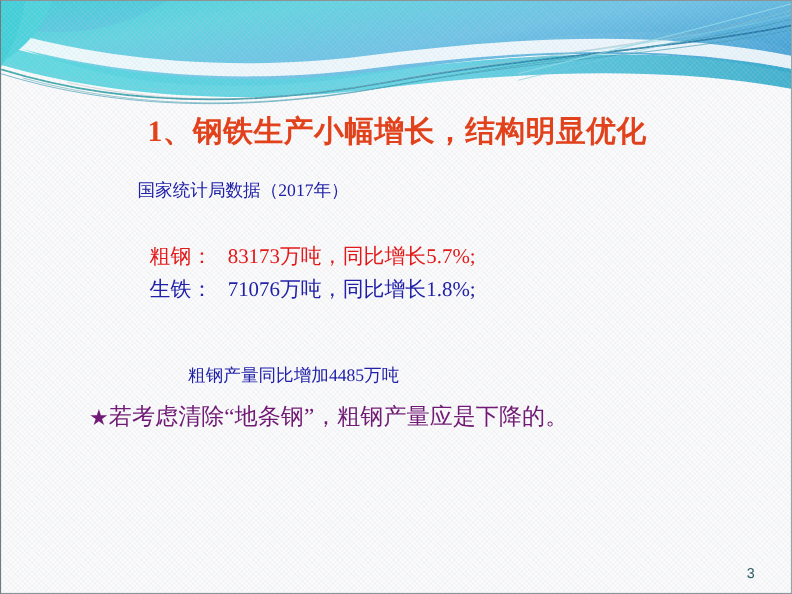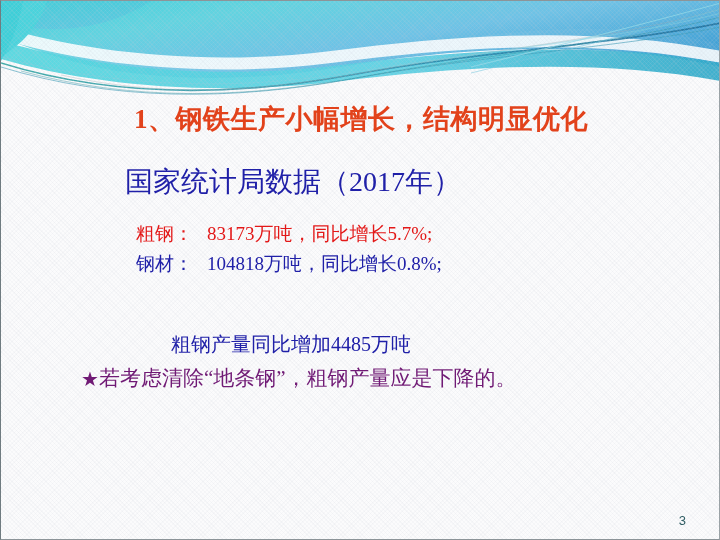--- a/index.html
+++ b/index.html
@@ -57,21 +57,21 @@
     font-weight: bold;
     color: #e2421b;
     letter-spacing: 0.5px;
     white-space: nowrap;
   }
 
   .subtitle {
     position: absolute;
     top: 162px;
     left: 124px;
-    font-size: 28px;
+    font-size: 16px;
     color: #2020a8;
     white-space: nowrap;
   }
 
   .stat-list {
     position: absolute;
     top: 218px;
     left: 135px;
     text-decoration: underline;
   }
@@ -85,21 +85,21 @@
   }
   .stat-value {
     display: inline-block;
     padding-left: 14px;
   }
 
   .summary {
     position: absolute;
     top: 330px;
     left: 170px;
-    font-size: 20px;
+    font-size: 16px;
     color: #2020a8;
     white-space: nowrap;
   }
 
   .note {
     position: absolute;
     top: 363px;
     left: 80px;
     font-size: 21px;
     color: #701a75;
@@ -180,21 +180,21 @@
 
     <div class="title">1、钢铁生产小幅增长，结构明显优化</div>
 
     <div class="subtitle">国家统计局数据（2017年）</div>
 
     <div class="stat-list">
       <div class="stat-line" style="color:#e31818;">
         <span class="stat-label">粗钢：</span><span class="stat-value">83173万吨，同比增长5.7%;</span>
       </div>
       <div class="stat-line" style="color:#2020a8;">
-        <span class="stat-label">钢材：</span><span class="stat-value">104818万吨，同比增长0.8%;</span>
+        <span class="stat-label">生铁：</span><span class="stat-value">71076万吨，同比增长1.8%;</span>
       </div>
     </div>
 
     <div class="summary">粗钢产量同比增加4485万吨</div>
 
     <div class="note">
       <span class="star">★</span><span>若考虑清除“地条钢”，粗钢产量应是下降的。</span>
     </div>
 
     <div class="page-number">3</div>

